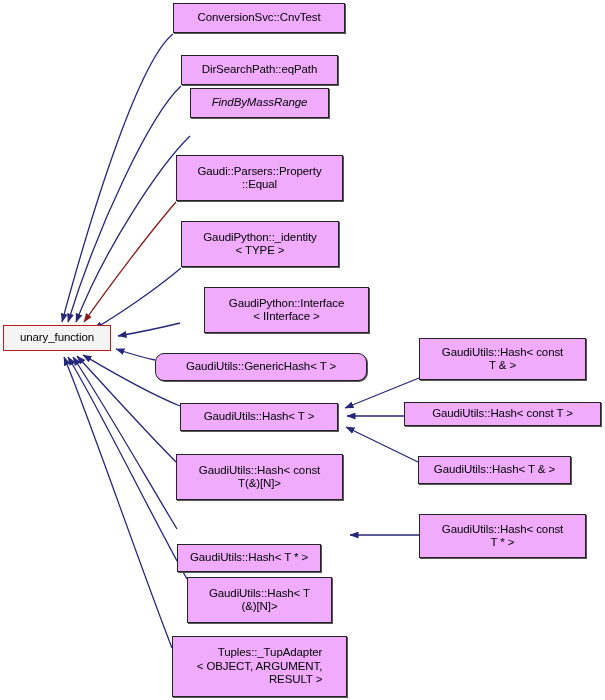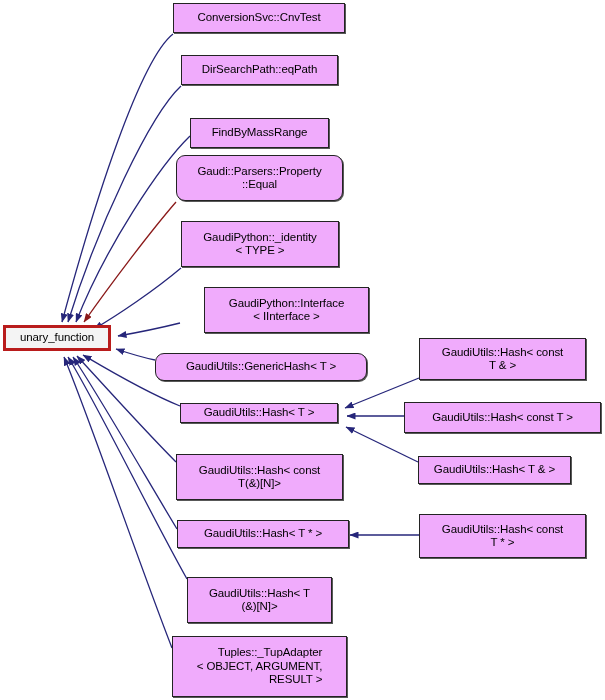--- a/index.html
+++ b/index.html
@@ -36,21 +36,21 @@
     text-align: center;
     color: #000000;
     font-size: 11.5px;
     line-height: 13.5px;
     letter-spacing: -0.1px;
     white-space: pre-line;
     z-index: 2;
   }
   .node.root {
     background: #f4f4f4;
-    border: 3px solid #b91c1c;
+    border: 1px solid #b91c1c;
     box-shadow: none;
     align-items: center;
   }
   .node-label {
     display: block;
     padding: 0 4px;
     white-space: pre-line;
   }
 </style>
 </head>
@@ -78,37 +78,37 @@
       <path d="M 177,529 C 148,481 98,394 73,357" fill="none" stroke="#26267a" stroke-width="1.3" marker-end="url(#ah-edge_blue)"></path>
       <path d="M 187,579 C 152,517 95,400 68,357" fill="none" stroke="#26267a" stroke-width="1.3" marker-end="url(#ah-edge_blue)"></path>
       <path d="M 172,648 C 140,566 88,414 64,357" fill="none" stroke="#26267a" stroke-width="1.3" marker-end="url(#ah-edge_blue)"></path>
       <path d="M 419,378 L 345,408" fill="none" stroke="#26267a" stroke-width="1.3" marker-end="url(#ah-edge_blue)"></path>
       <path d="M 404,416 L 347,416" fill="none" stroke="#26267a" stroke-width="1.3" marker-end="url(#ah-edge_blue)"></path>
       <path d="M 418,462 L 346,427" fill="none" stroke="#26267a" stroke-width="1.3" marker-end="url(#ah-edge_blue)"></path>
       <path d="M 419,535 L 350,535" fill="none" stroke="#26267a" stroke-width="1.3" marker-end="url(#ah-edge_blue)"></path>
     </svg>
 <div class="node" style="left: 173px; top: 3px; width: 172px; height: 30px;"><span class="node-label">ConversionSvc::CnvTest</span></div>
     <div class="node" style="left: 181px; top: 55px; width: 157px; height: 30px; justify-content: center;"><span class="node-label">DirSearchPath::eqPath</span></div>
-    <div class="node" style="left: 190px; top: 118px; width: 139px; height: 30px;"><span class="node-label">FindByMassRange</span></div>
-    <div class="node" style="left: 176px; top: 155px; width: 167px; height: 46px; border-radius: 9px;"><span class="node-label">Gaudi::Parsers::Property
+    <div class="node" style="left: 190px; top: 88px; width: 139px; height: 30px; font-style: italic;"><span class="node-label">FindByMassRange</span></div>
+    <div class="node" style="left: 176px; top: 155px; width: 167px; height: 46px;"><span class="node-label">Gaudi::Parsers::Property
 ::Equal</span></div>
     <div class="node" style="left: 181px; top: 221px; width: 158px; height: 46px;"><span class="node-label">GaudiPython::_identity
 &lt; TYPE &gt;</span></div>
     <div class="node" style="left: 180px; top: 287px; width: 165px; height: 46px; margin-left: 24px;"><span class="node-label">GaudiPython::Interface
 &lt; IInterface &gt;</span></div>
     <div class="node" style="left: 155px; top: 353px; width: 212px; height: 28px; border-radius: 9px;"><span class="node-label">GaudiUtils::GenericHash&lt; T &gt;</span></div>
-    <div class="node" style="left: 180px; top: 403px; width: 158px; height: 20px;"><span class="node-label">GaudiUtils::Hash&lt; T &gt;</span></div>
+    <div class="node" style="left: 180px; top: 403px; width: 158px; height: 28px;"><span class="node-label">GaudiUtils::Hash&lt; T &gt;</span></div>
     <div class="node" style="left: 176px; top: 454px; width: 167px; height: 46px;"><span class="node-label">GaudiUtils::Hash&lt; const
 T(&amp;)[N]&gt;</span></div>
-    <div class="node" style="left: 177px; top: 520px; width: 172px; height: 28px;"><span class="node-label">GaudiUtils::Hash&lt; T * &gt;</span></div>
+    <div class="node" style="left: 177px; top: 544px; width: 144px; height: 28px;"><span class="node-label">GaudiUtils::Hash&lt; T * &gt;</span></div>
     <div class="node" style="left: 187px; top: 570px; width: 145px; height: 46px; margin-top: 7px;"><span class="node-label">GaudiUtils::Hash&lt; T
 (&amp;)[N]&gt;</span></div>
     <div class="node" style="left: 172px; top: 636px; width: 175px; height: 61px; text-align: right;"><span class="node-label">Tuples::_TupAdapter
 &lt; OBJECT, ARGUMENT,
  RESULT &gt;</span></div>
     <div class="node" style="left: 419px; top: 338px; width: 167px; height: 42px;"><span class="node-label">GaudiUtils::Hash&lt; const
 T &amp; &gt;</span></div>
-    <div class="node" style="left: 404px; top: 402px; width: 197px; height: 31px;"><span class="node-label">GaudiUtils::Hash&lt; const T &gt;</span></div>
+    <div class="node" style="left: 404px; top: 402px; width: 197px; height: 24px;"><span class="node-label">GaudiUtils::Hash&lt; const T &gt;</span></div>
     <div class="node" style="left: 418px; top: 456px; width: 153px; height: 28px;"><span class="node-label">GaudiUtils::Hash&lt; T &amp; &gt;</span></div>
     <div class="node" style="left: 419px; top: 514px; width: 167px; height: 44px;"><span class="node-label">GaudiUtils::Hash&lt; const
 T * &gt;</span></div>
     <div class="node root" style="left: 3px; top: 325px; width: 108px; height: 26px;"><span class="node-label">unary_function</span></div>
   </div>
 
 </body></html>

